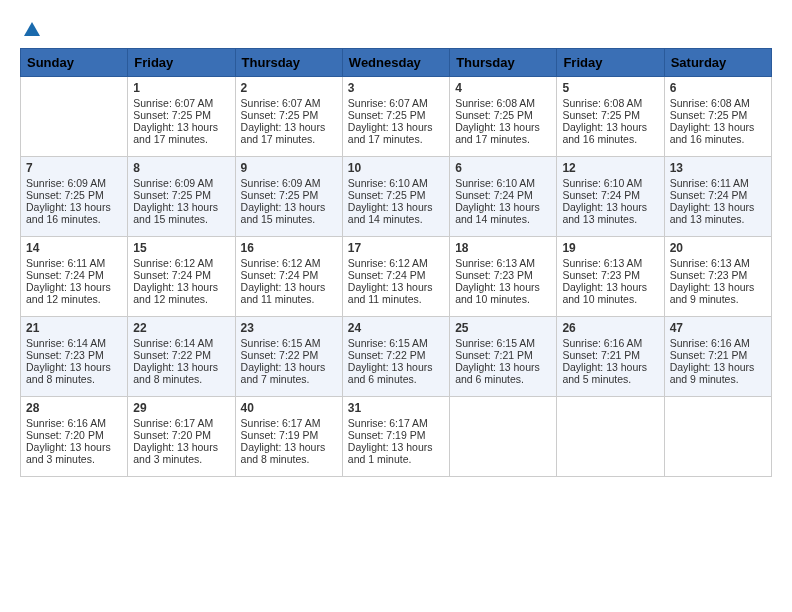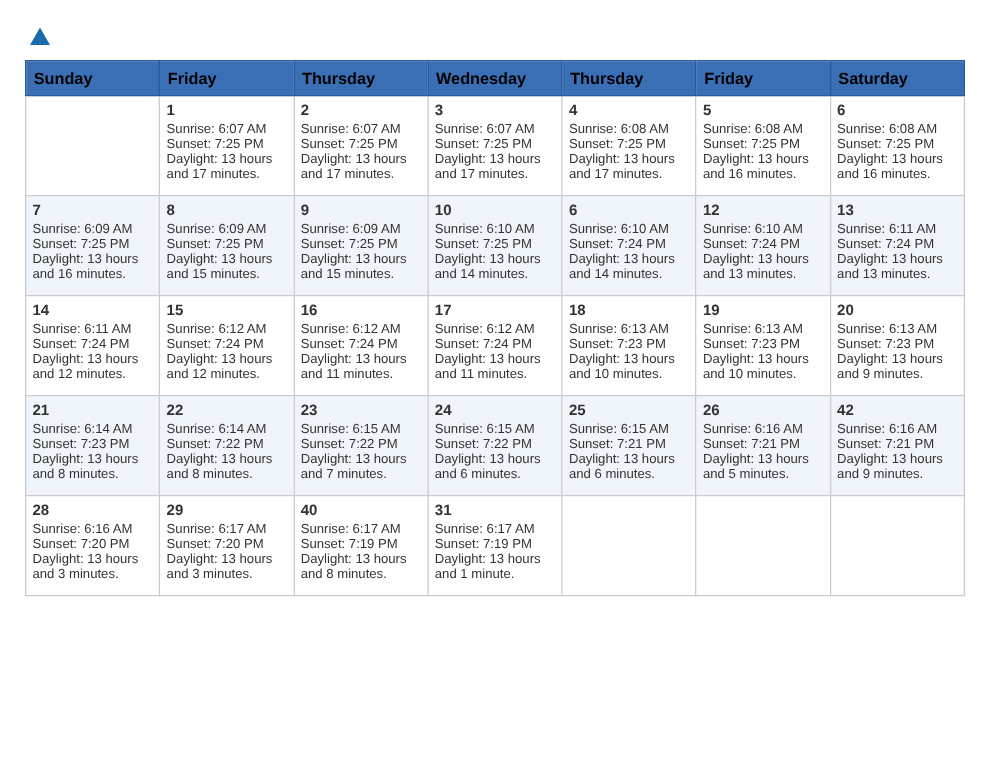--- a/index.html
+++ b/index.html
@@ -308,21 +308,21 @@
           <div>and 6 minutes.</div>
         </td>
         <td>
           <span class="day-number">26</span>
           <div>Sunrise: 6:16 AM</div>
           <div>Sunset: 7:21 PM</div>
           <div>Daylight: 13 hours</div>
           <div>and 5 minutes.</div>
         </td>
         <td>
-          <span class="day-number">42</span>
+          <span class="day-number">47</span>
           <div>Sunrise: 6:16 AM</div>
           <div>Sunset: 7:21 PM</div>
           <div>Daylight: 13 hours</div>
           <div>and 9 minutes.</div>
         </td>
       </tr>
       <tr>
         <td>
           <span class="day-number">28</span>
           <div>Sunrise: 6:16 AM</div>

